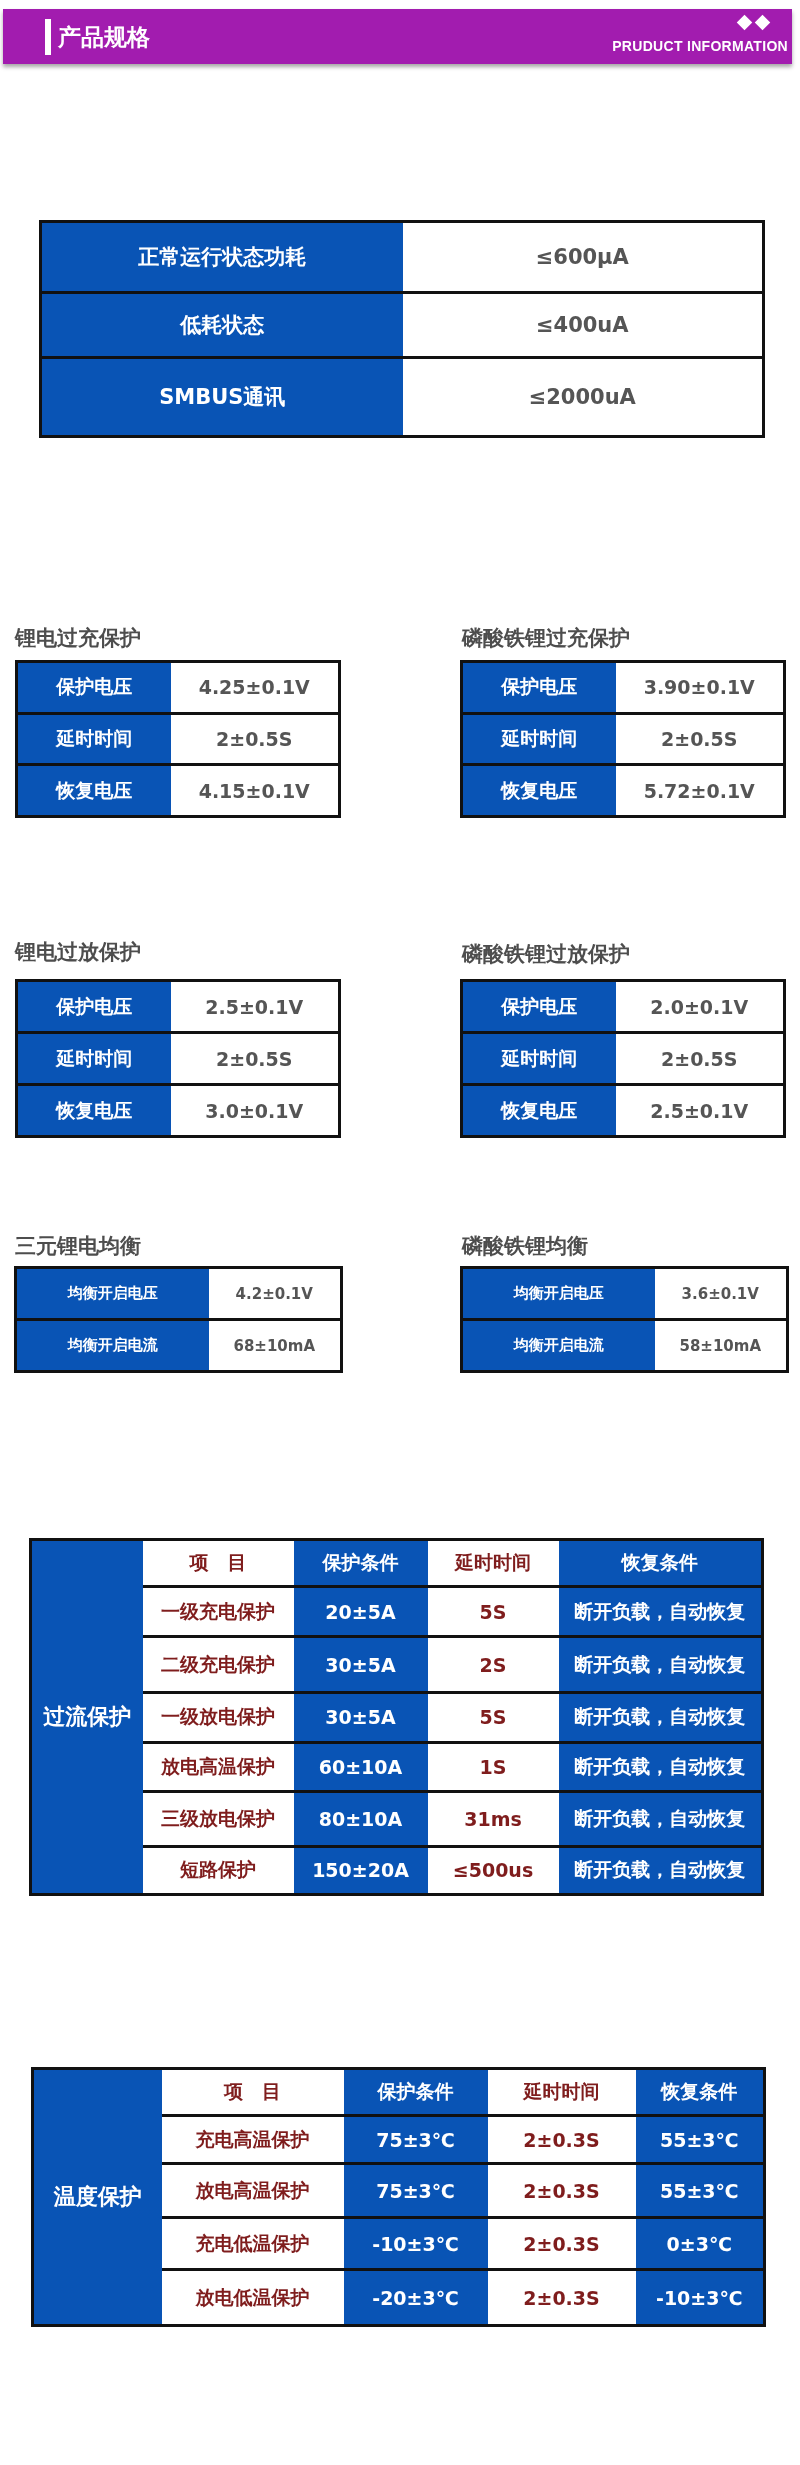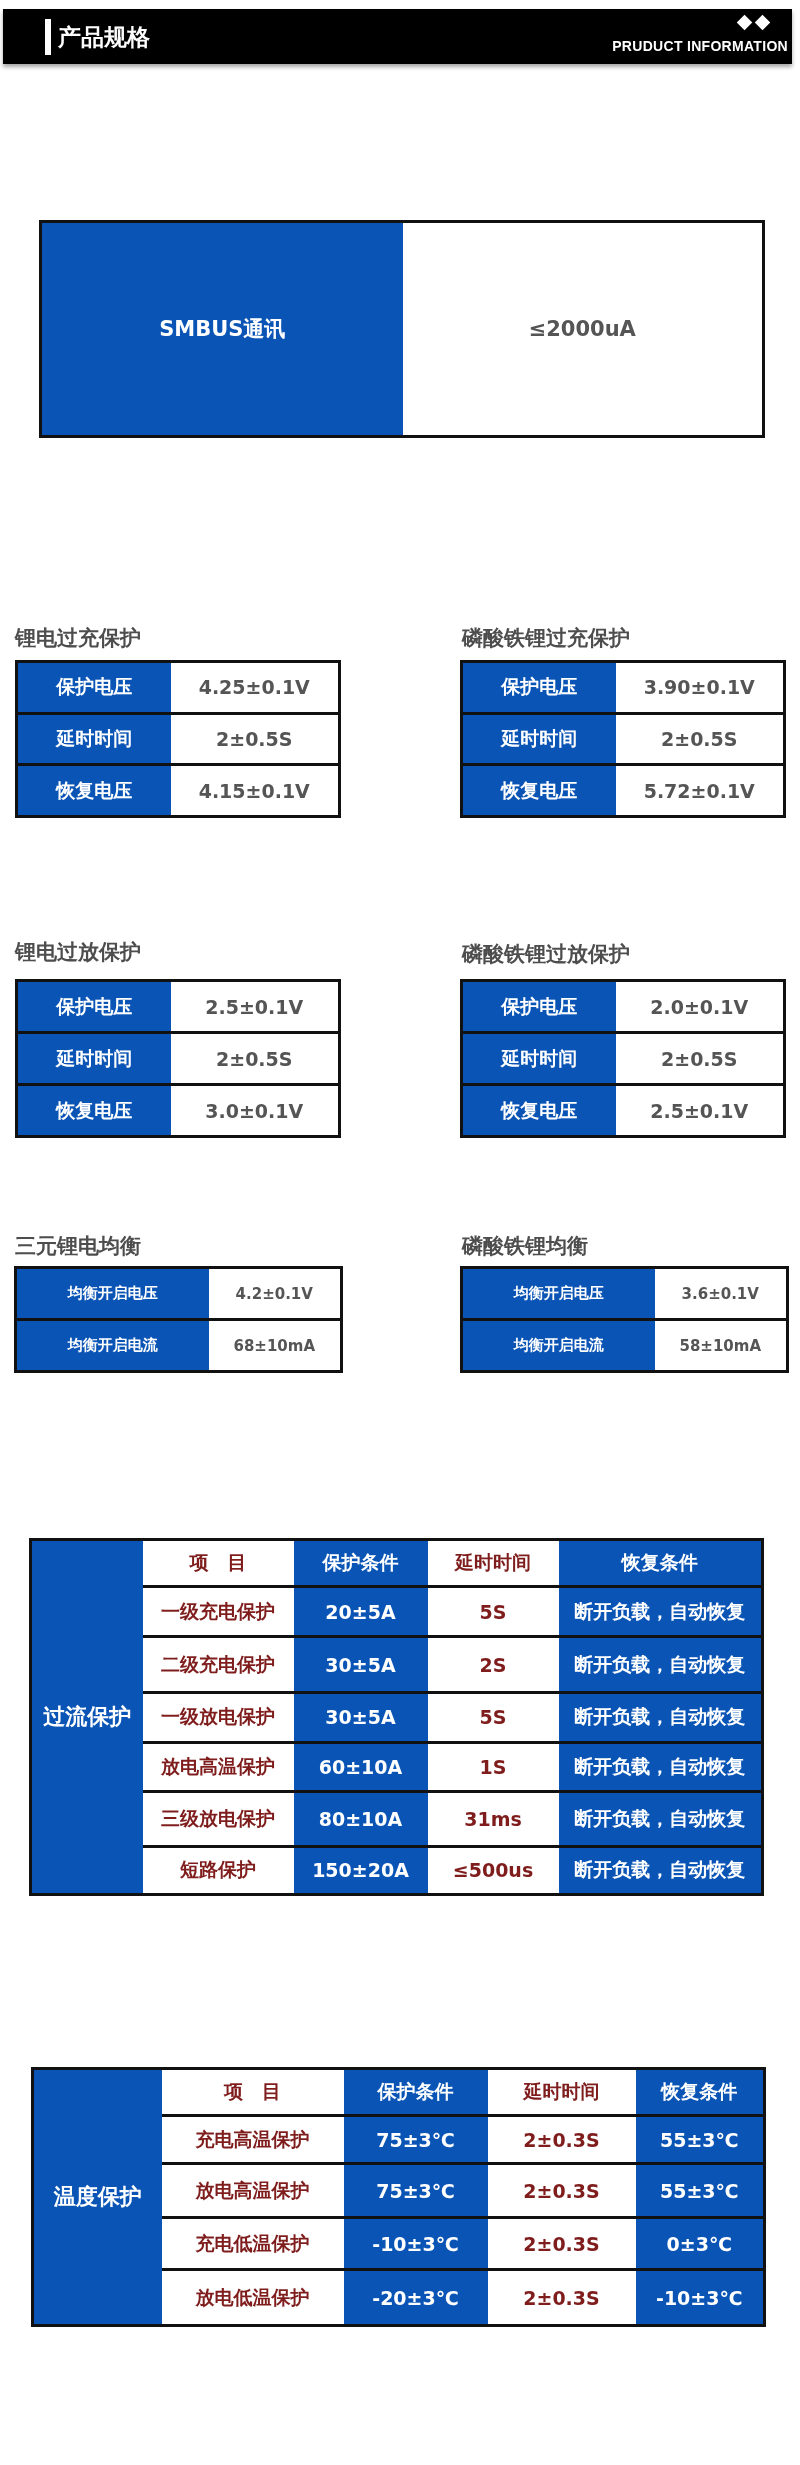--- a/index.html
+++ b/index.html
@@ -1,20 +1,20 @@
 <!DOCTYPE html>
 <html><head>
 <meta charset="utf-8">
 <style>
   * { box-sizing: border-box; margin: 0; padding: 0; }
   html, body { width: 800px; height: 2465px; background: #ffffff; overflow: hidden; }
   body { position: relative; font-family: "DejaVu Sans", "Liberation Sans", sans-serif; }
 
   
-  .header-bar { position: absolute; left: 3px; top: 9px; width: 789px; height: 55px; background: #000000; box-shadow: 0 3px 4px rgba(0,0,0,0.35); }
+  .header-bar { position: absolute; left: 3px; top: 9px; width: 789px; height: 55px; background: #a21caf; box-shadow: 0 3px 4px rgba(0,0,0,0.35); }
   .header-accent { position: absolute; left: 42px; top: 10px; width: 6px; height: 36px; background: #ffffff; }
   .header-title { position: absolute; left: 55px; top: 10px; font-size: 23px; font-weight: bold; color: #ffffff; line-height: 36px; }
   .header-diamonds { position: absolute; right: 24px; top: 7px; height: 14px; display: flex; gap: 7px; }
   .diamond { width: 11px; height: 11px; background: #ffffff; transform: rotate(45deg); margin-top: 1px; }
   .header-sub { position: absolute; right: 4px; top: 29px; font-size: 14px; font-weight: bold; color: #ffffff; letter-spacing: 0.3px; font-family: "Liberation Sans", sans-serif; }
 
   
   table.grid { position: absolute; border-collapse: collapse; table-layout: fixed; border: 3px solid #111; }
   table.grid td { padding: 0; text-align: center; vertical-align: middle; border-top: 3px solid #111; }
   table.grid tr:first-child td { border-top: none; }
@@ -42,20 +42,28 @@
   </div>
   <div class="header-sub">PRUDUCT INFORMATION</div>
 </div>
 
 <table class="grid spec" style="left:39px; top:220px; width:726px; height:218px;">
   <colgroup>
       <col style="width:362px">
       <col>
     </colgroup>
   <tbody>
+  <tr style="height:53px">
+    <td class="blue">正常运行状态功耗</td>
+    <td class="white">≤600μA</td>
+  </tr>
+  <tr style="height:49px">
+    <td class="blue">低耗状态</td>
+    <td class="white">≤400uA</td>
+  </tr>
   <tr style="height:59px">
     <td class="blue">SMBUS通讯</td>
     <td class="white">≤2000uA</td>
   </tr>
 </tbody>
   </table>
 
 <div class="section-title" style="left:15px; top:624px;">锂电过充保护</div>
 <table class="grid prot" style="left:15px; top:660px; width:326px; height:158px;">
   <colgroup>

